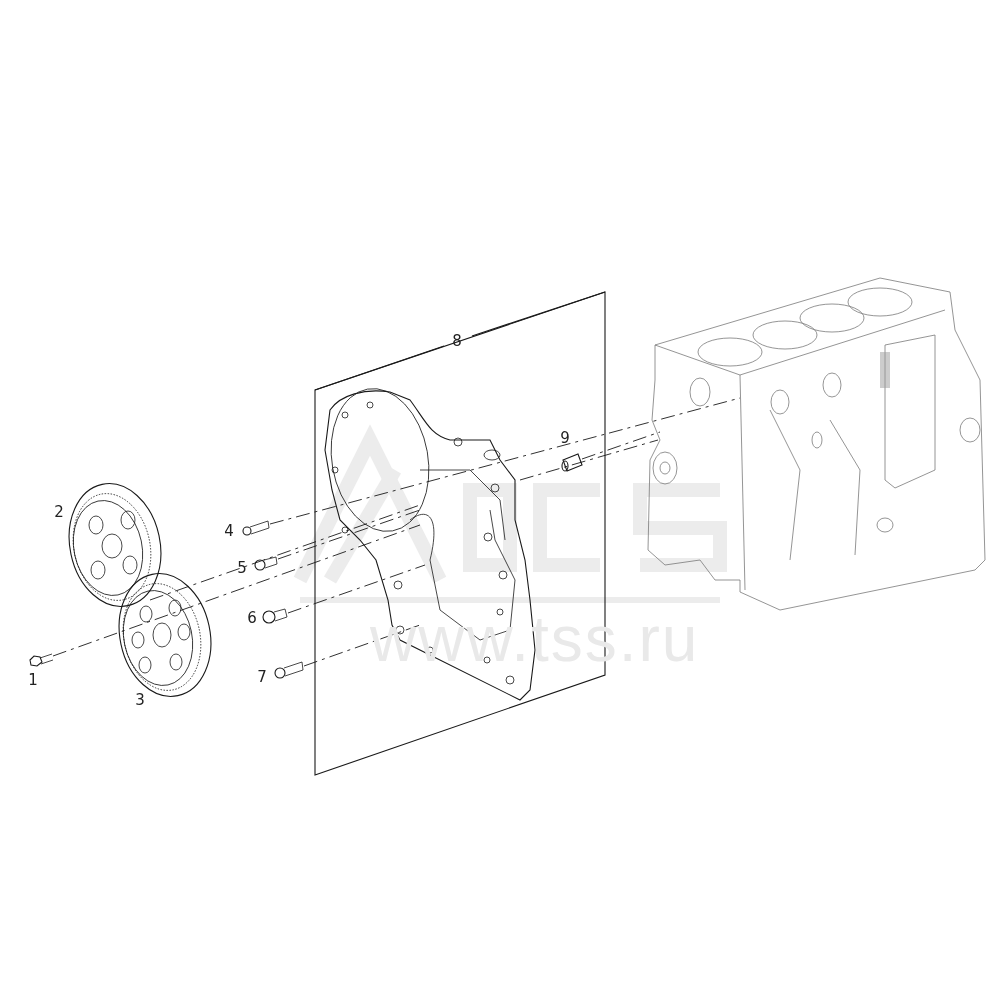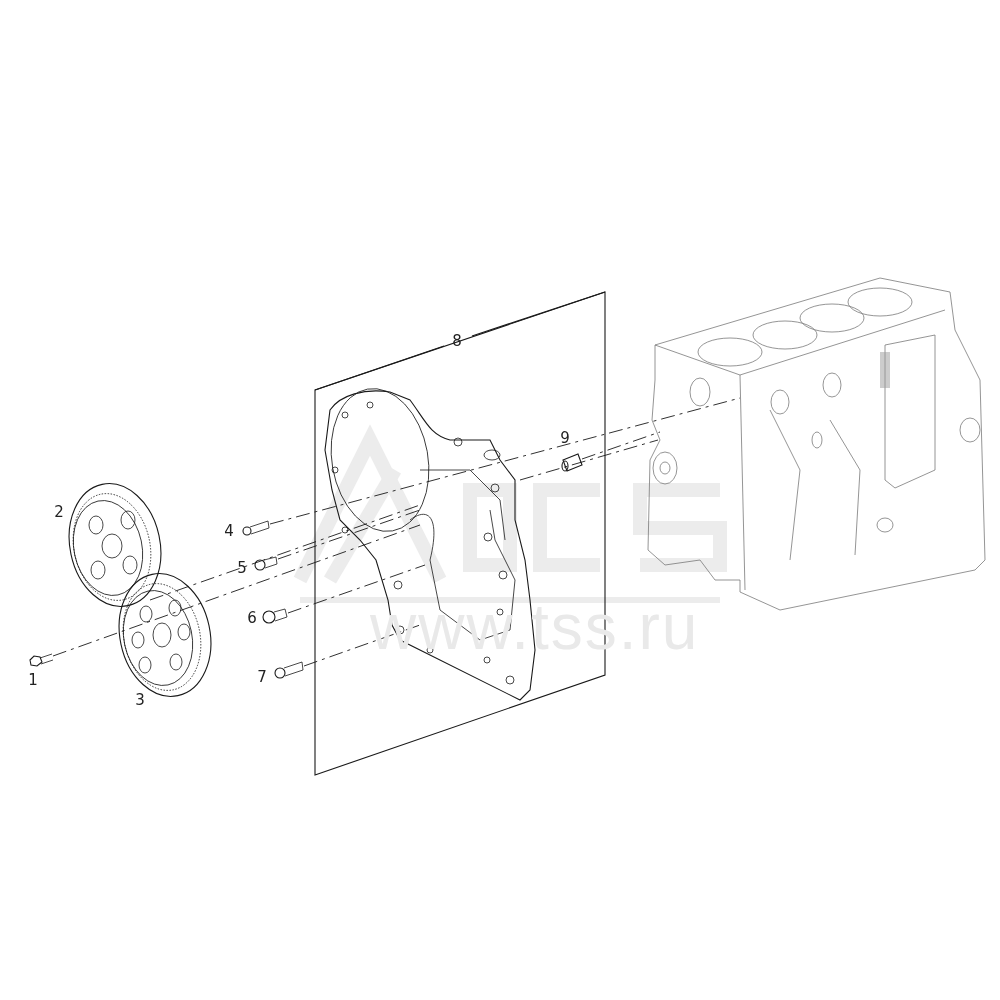--- a/index.html
+++ b/index.html
@@ -2,21 +2,21 @@
 <html><head>
   <meta charset="utf-8">
   <style>
     html, body { margin: 0; padding: 0; background: #ffffff; }
     body { width: 1000px; height: 1000px; position: relative; overflow: hidden;
            font-family: "DejaVu Sans", sans-serif; }
     #stage { position: absolute; left: 0; top: 0; width: 1000px; height: 1000px; }
     .callout { position: absolute; font-family: "DejaVu Sans", sans-serif; font-size: 15px;
                color: #222; line-height: 1; transform: translate(-50%, -50%); }
     .wm { position: absolute; color: #e9e9e9; font-family: "Liberation Sans", sans-serif;
-          font-size: 64px; letter-spacing: 2px; pointer-events: none; }
+          font-size: 64px; letter-spacing: 2px; pointer-events: none; margin-top: 12px; }
     svg .ln { stroke: #1a1a1a; fill: none; stroke-width: 1.1; }
     svg .thin { stroke: #1a1a1a; fill: none; stroke-width: 0.8; }
     svg .light { stroke: #7a7a7a; fill: none; stroke-width: 0.8; }
     svg .dash { stroke: #1a1a1a; fill: none; stroke-width: 0.9; stroke-dasharray: 14 5 3 5; }
     svg .wmshape { stroke: #ececec; fill: none; stroke-width: 14; }
   </style>
 </head>
 <body>
 
 <div id="stage">

